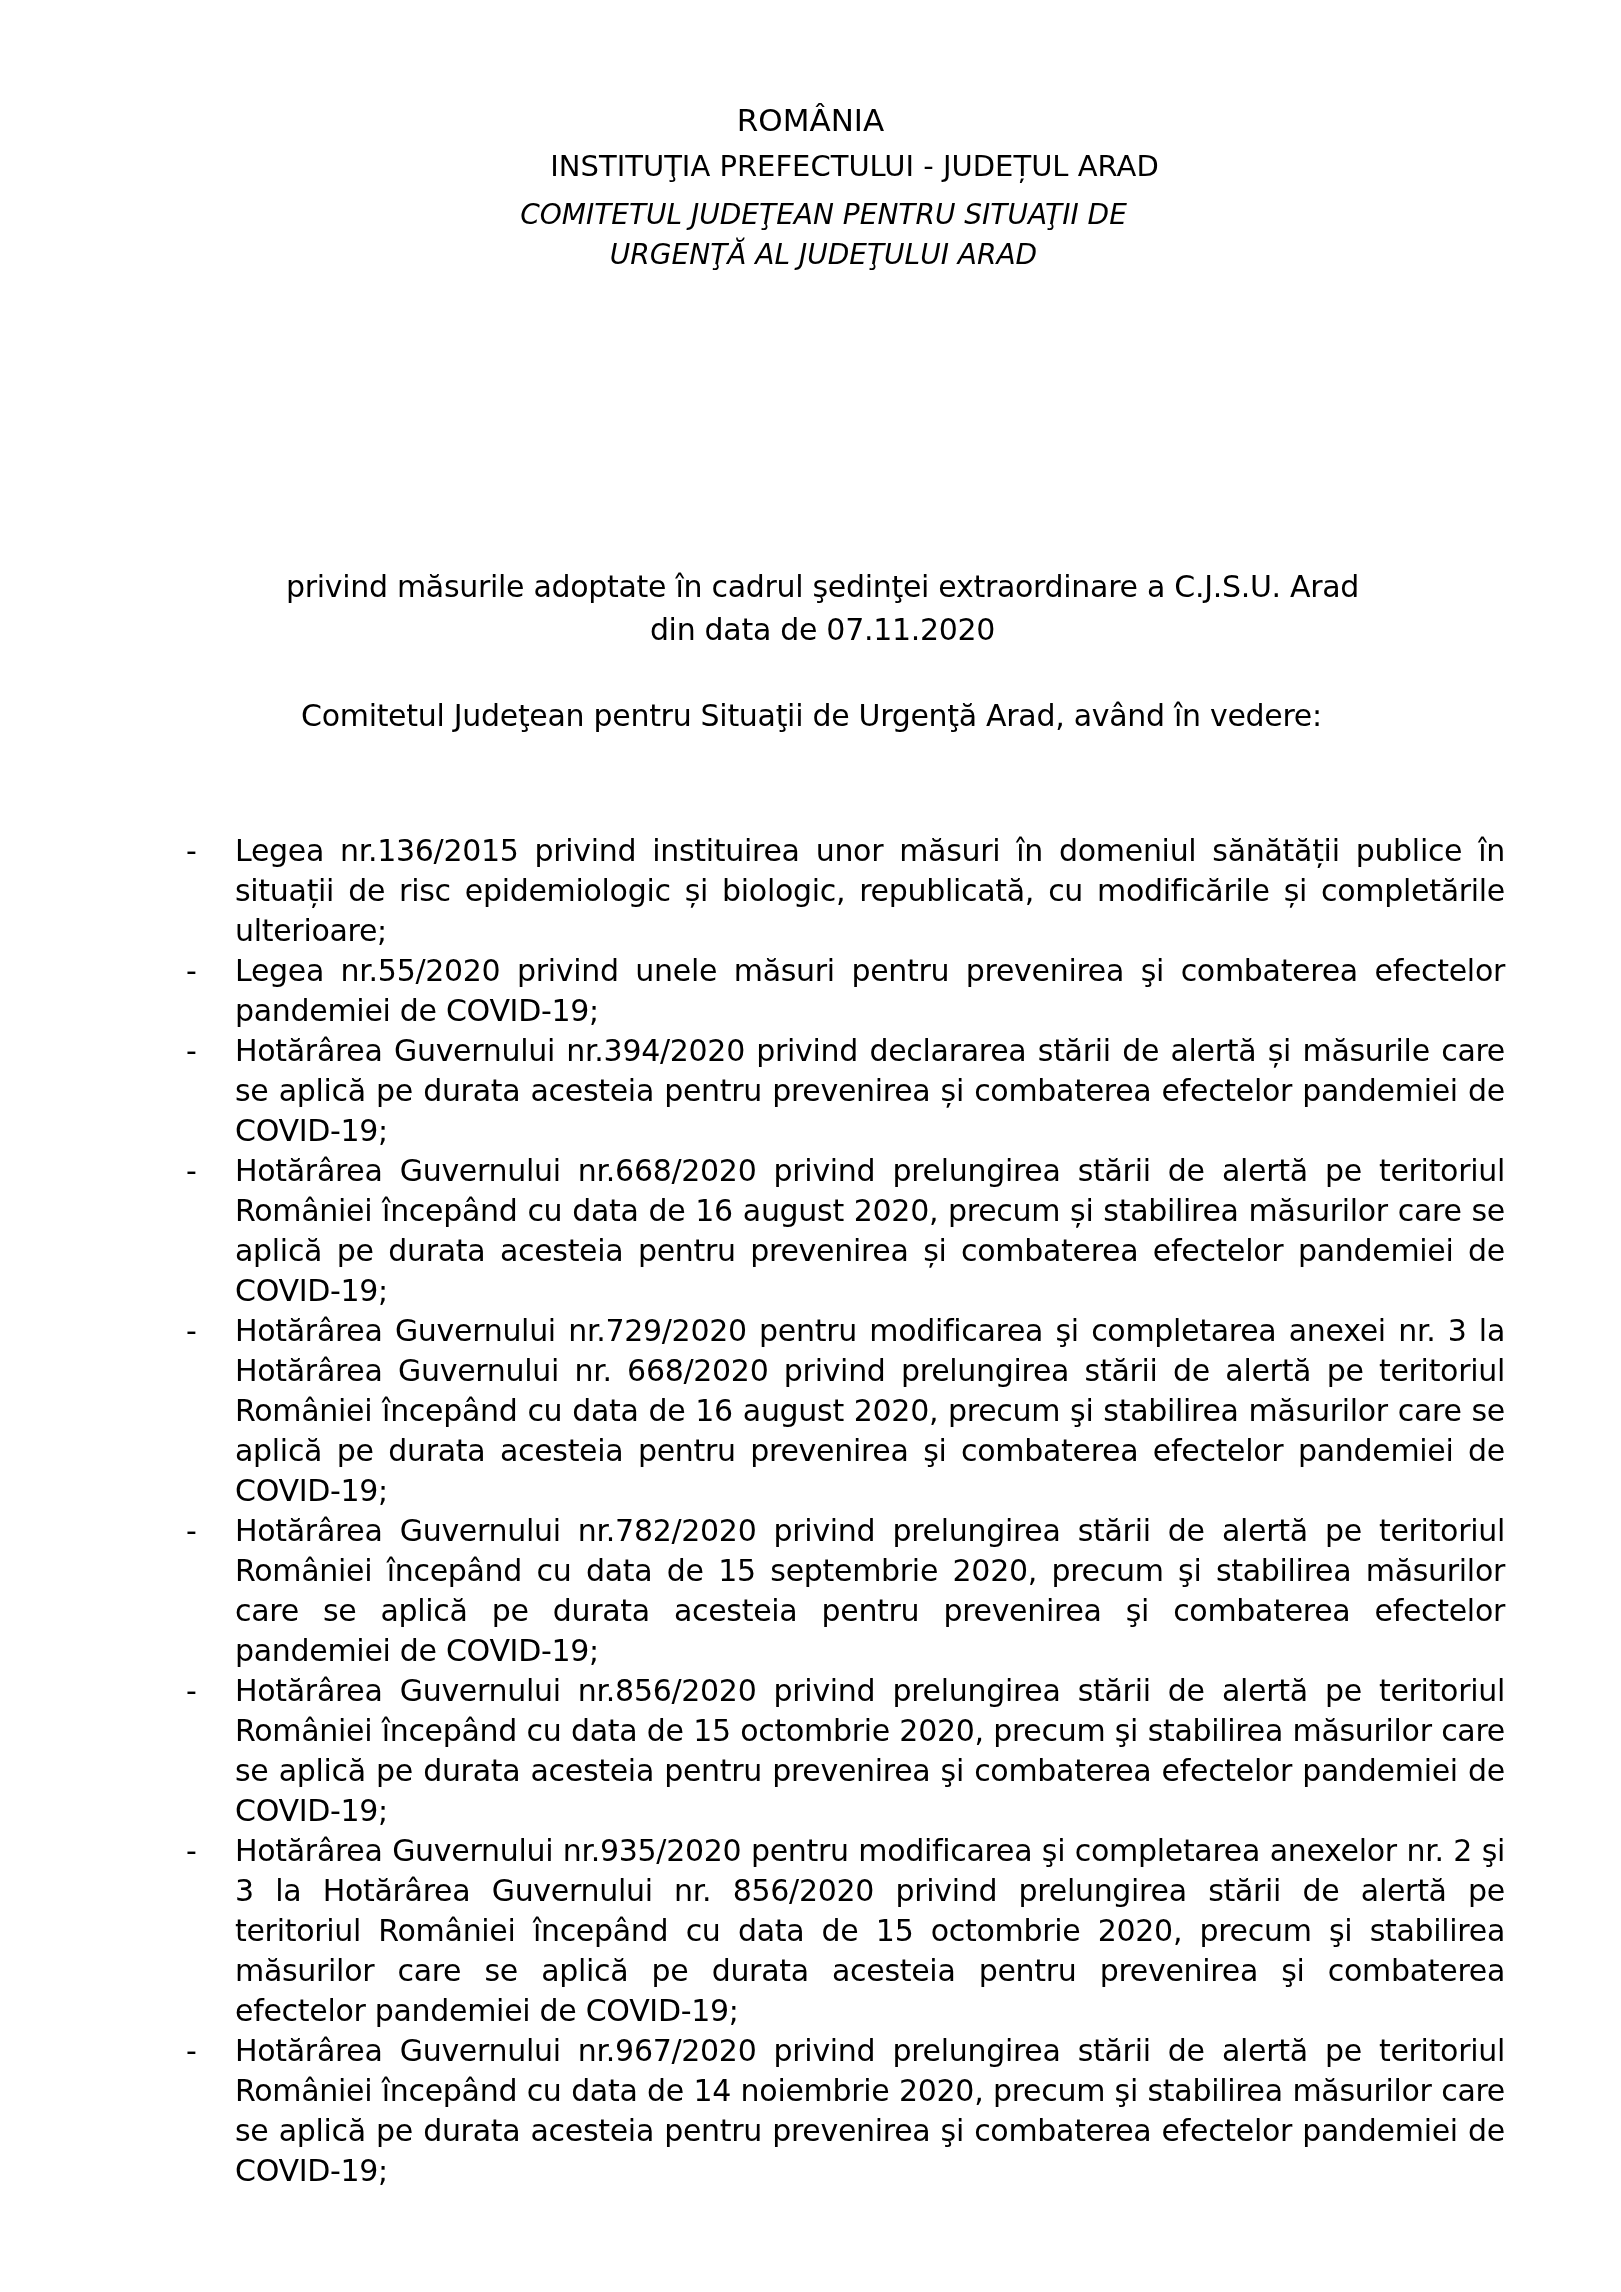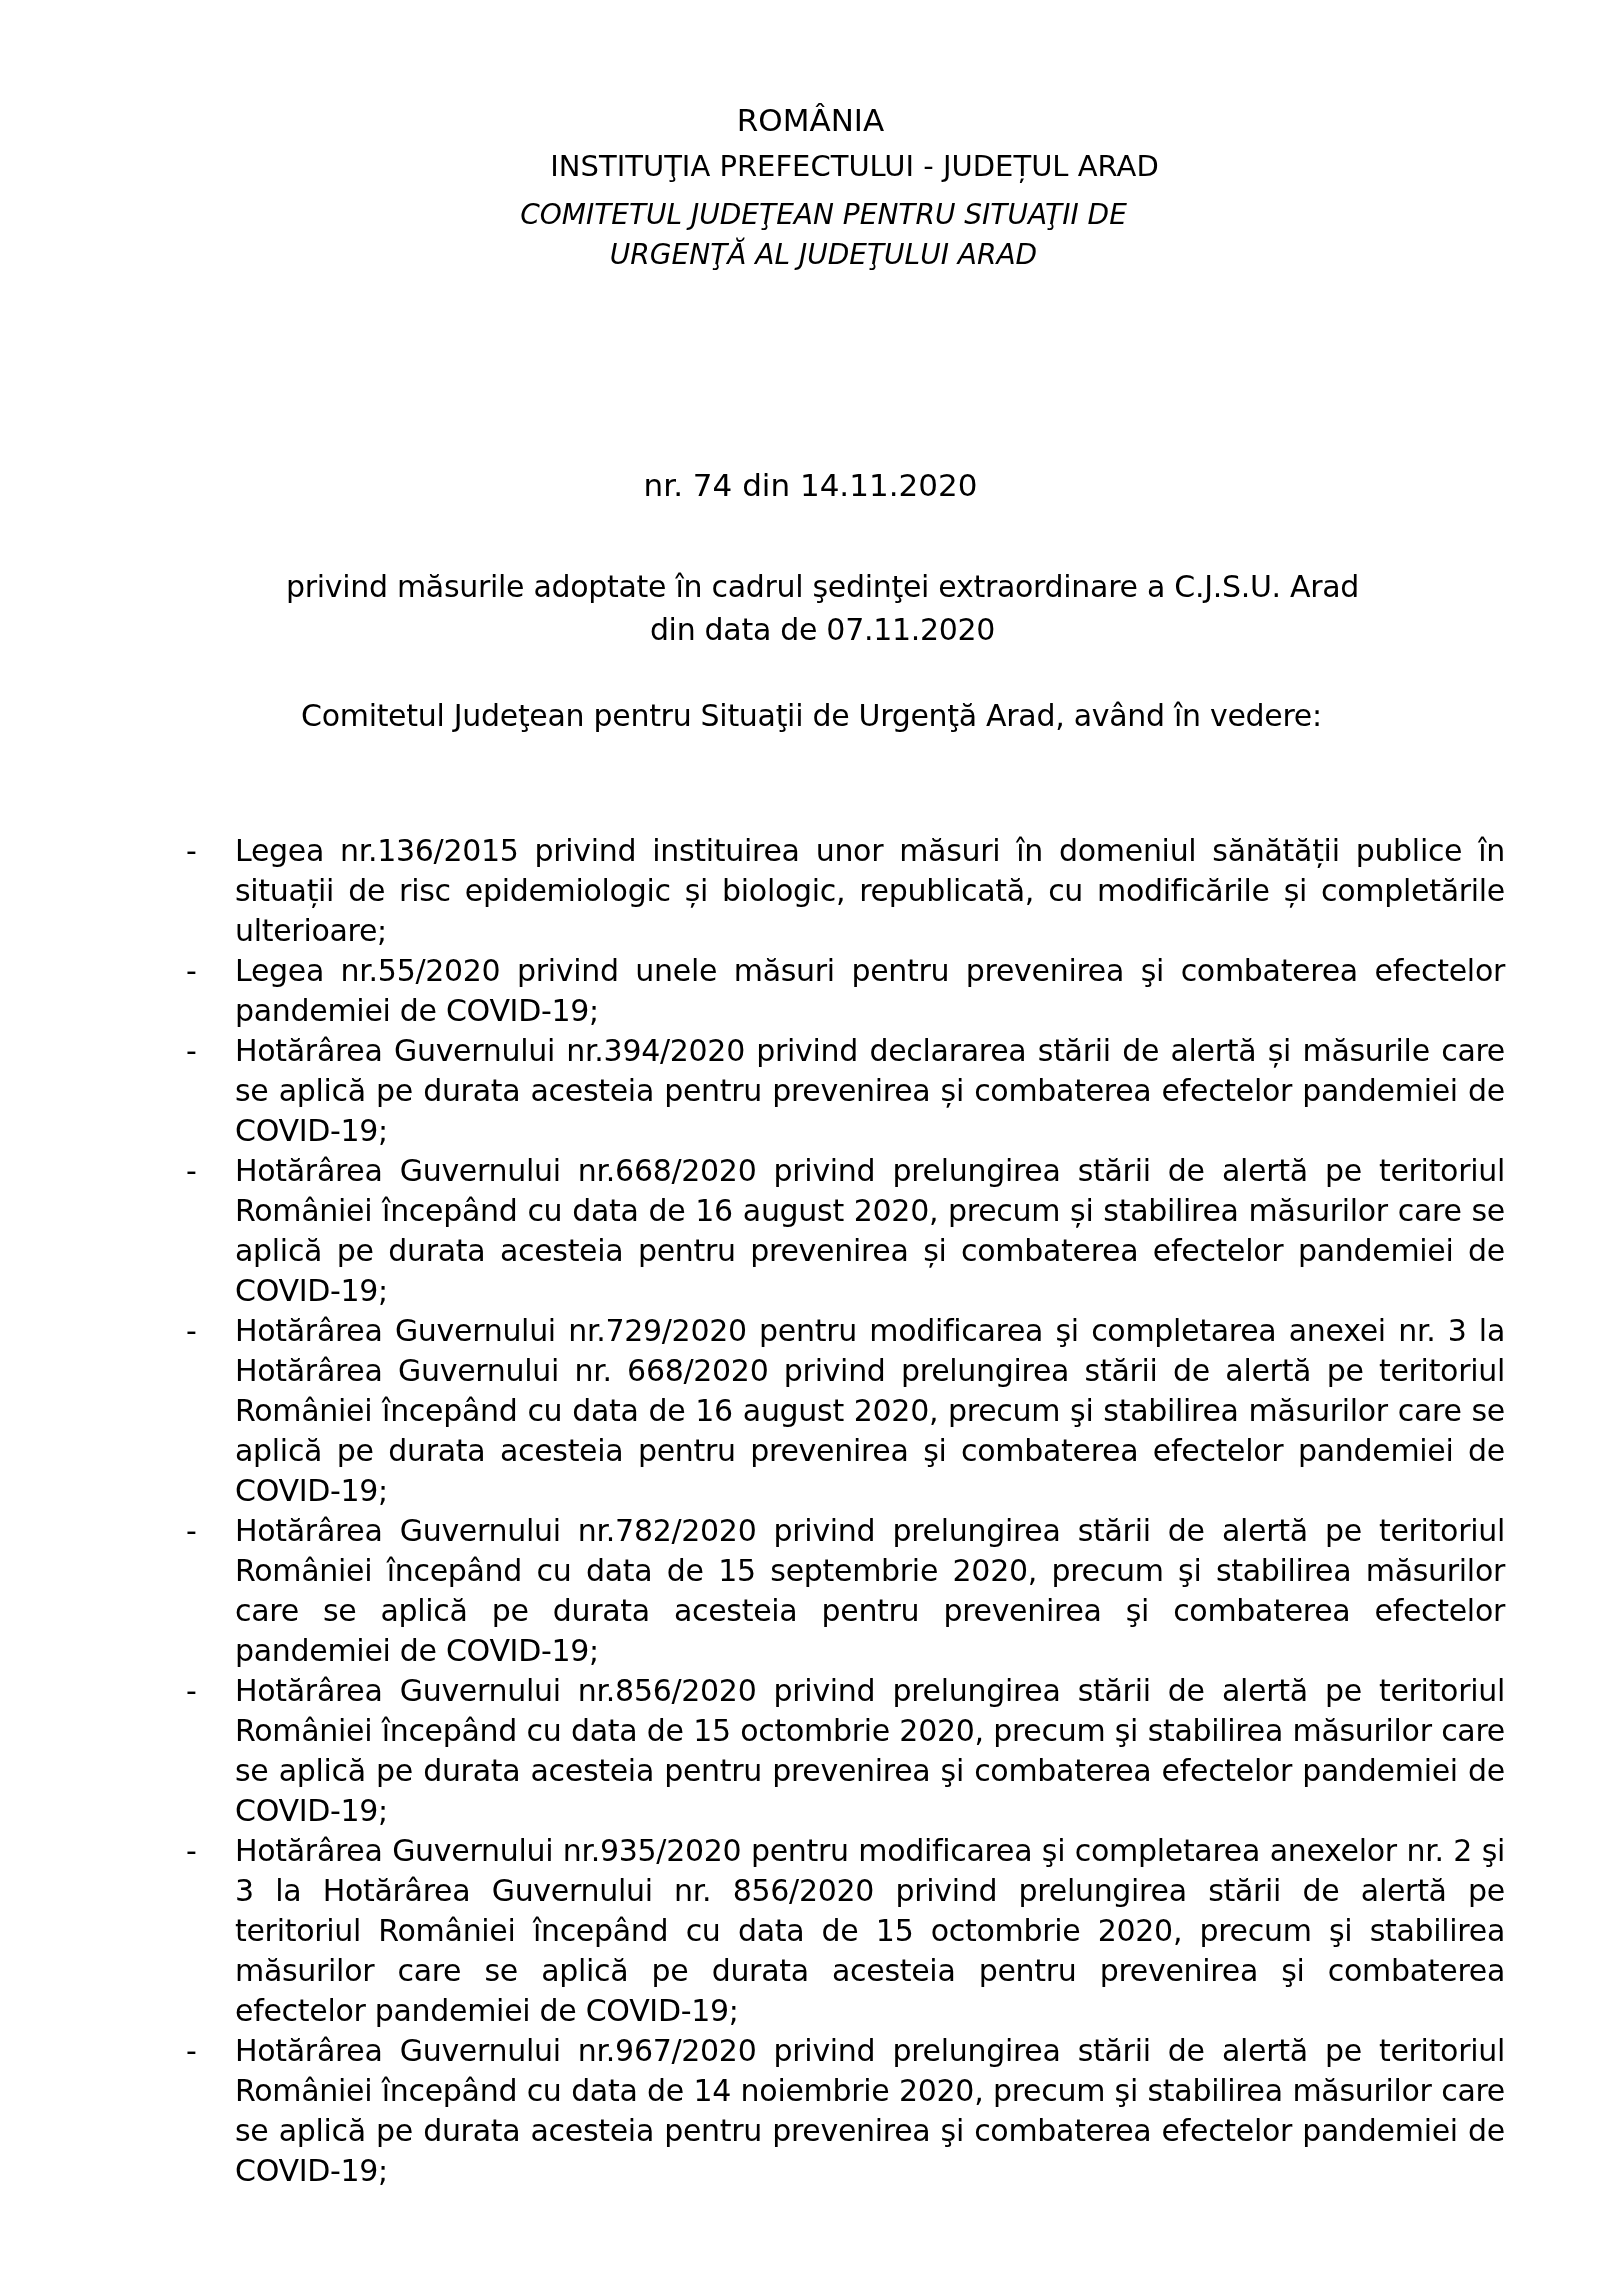--- a/index.html
+++ b/index.html
@@ -24,21 +24,20 @@
 <body>
 
 <div class="page">
   <div class="hdr h-country">ROMÂNIA</div>
   <div class="hdr h-inst">INSTITUŢIA PREFECTULUI - JUDEȚUL ARAD</div>
   <div class="hdr h-com">
     <div>COMITETUL JUDEŢEAN PENTRU SITUAŢII DE</div>
     <div>URGENŢĂ AL JUDEŢULUI ARAD</div>
   </div>
 
-  <div class="hdr h-num">nr. 74 din 14.11.2020</div>
 
   <div class="subj">
     <div>privind măsurile adoptate în cadrul şedinţei extraordinare a C.J.S.U. Arad</div>
     <div>din data de 07.11.2020</div>
   </div>
 
   <div class="intro">Comitetul Judeţean pentru Situaţii de Urgenţă Arad, având în vedere:</div>
 
   <ul class="list" id="considerations-list">
       <li class="item"><span class="bullet">-</span><span>Legea nr.136/2015 privind instituirea unor măsuri în domeniul sănătății publice în situații de risc epidemiologic și biologic, republicată, cu modificările și completările ulterioare;</span></li>

